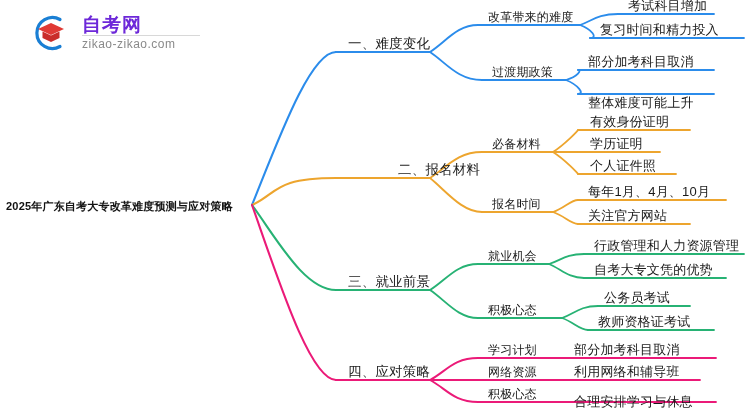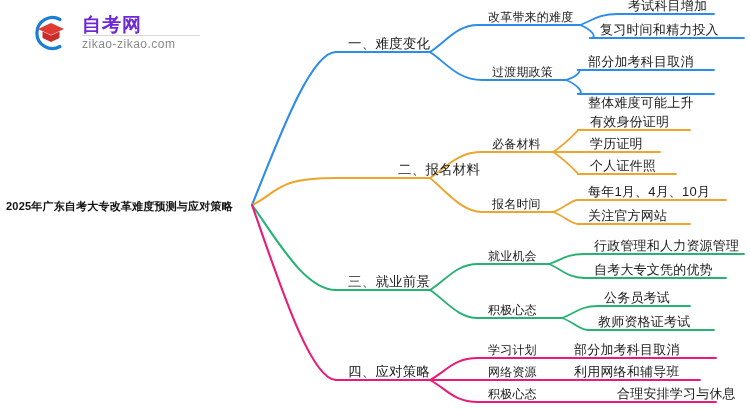--- a/index.html
+++ b/index.html
@@ -187,16 +187,16 @@
       <div class="node-label node-l3" style="left: 594px; top: 262px;">自考大专文凭的优势</div>
       <div class="node-label node-l2" style="left: 488px; top: 302px;">积极心态</div>
       <div class="node-label node-l3" style="left: 604px; top: 290px;">公务员考试</div>
       <div class="node-label node-l3" style="left: 598px; top: 314px;">教师资格证考试</div>
       <div class="node-label node-l1" style="left: 348px; top: 364px;">四、应对策略</div>
       <div class="node-label node-l2" style="left: 488px; top: 342px;">学习计划</div>
       <div class="node-label node-l3" style="left: 574px; top: 342px;">部分加考科目取消</div>
       <div class="node-label node-l2" style="left: 488px; top: 364px; text-align: center;">网络资源</div>
       <div class="node-label node-l3" style="left: 574px; top: 364px;">利用网络和辅导班</div>
       <div class="node-label node-l2" style="left: 488px; top: 386px;">积极心态</div>
-      <div class="node-label node-l3" style="left: 574px; top: 386px; margin-left: 43px;">合理安排学习与休息</div>
+      <div class="node-label node-l3" style="left: 574px; top: 394px;">合理安排学习与休息</div>
     </div>
 
 </div>
 
 </body></html>

